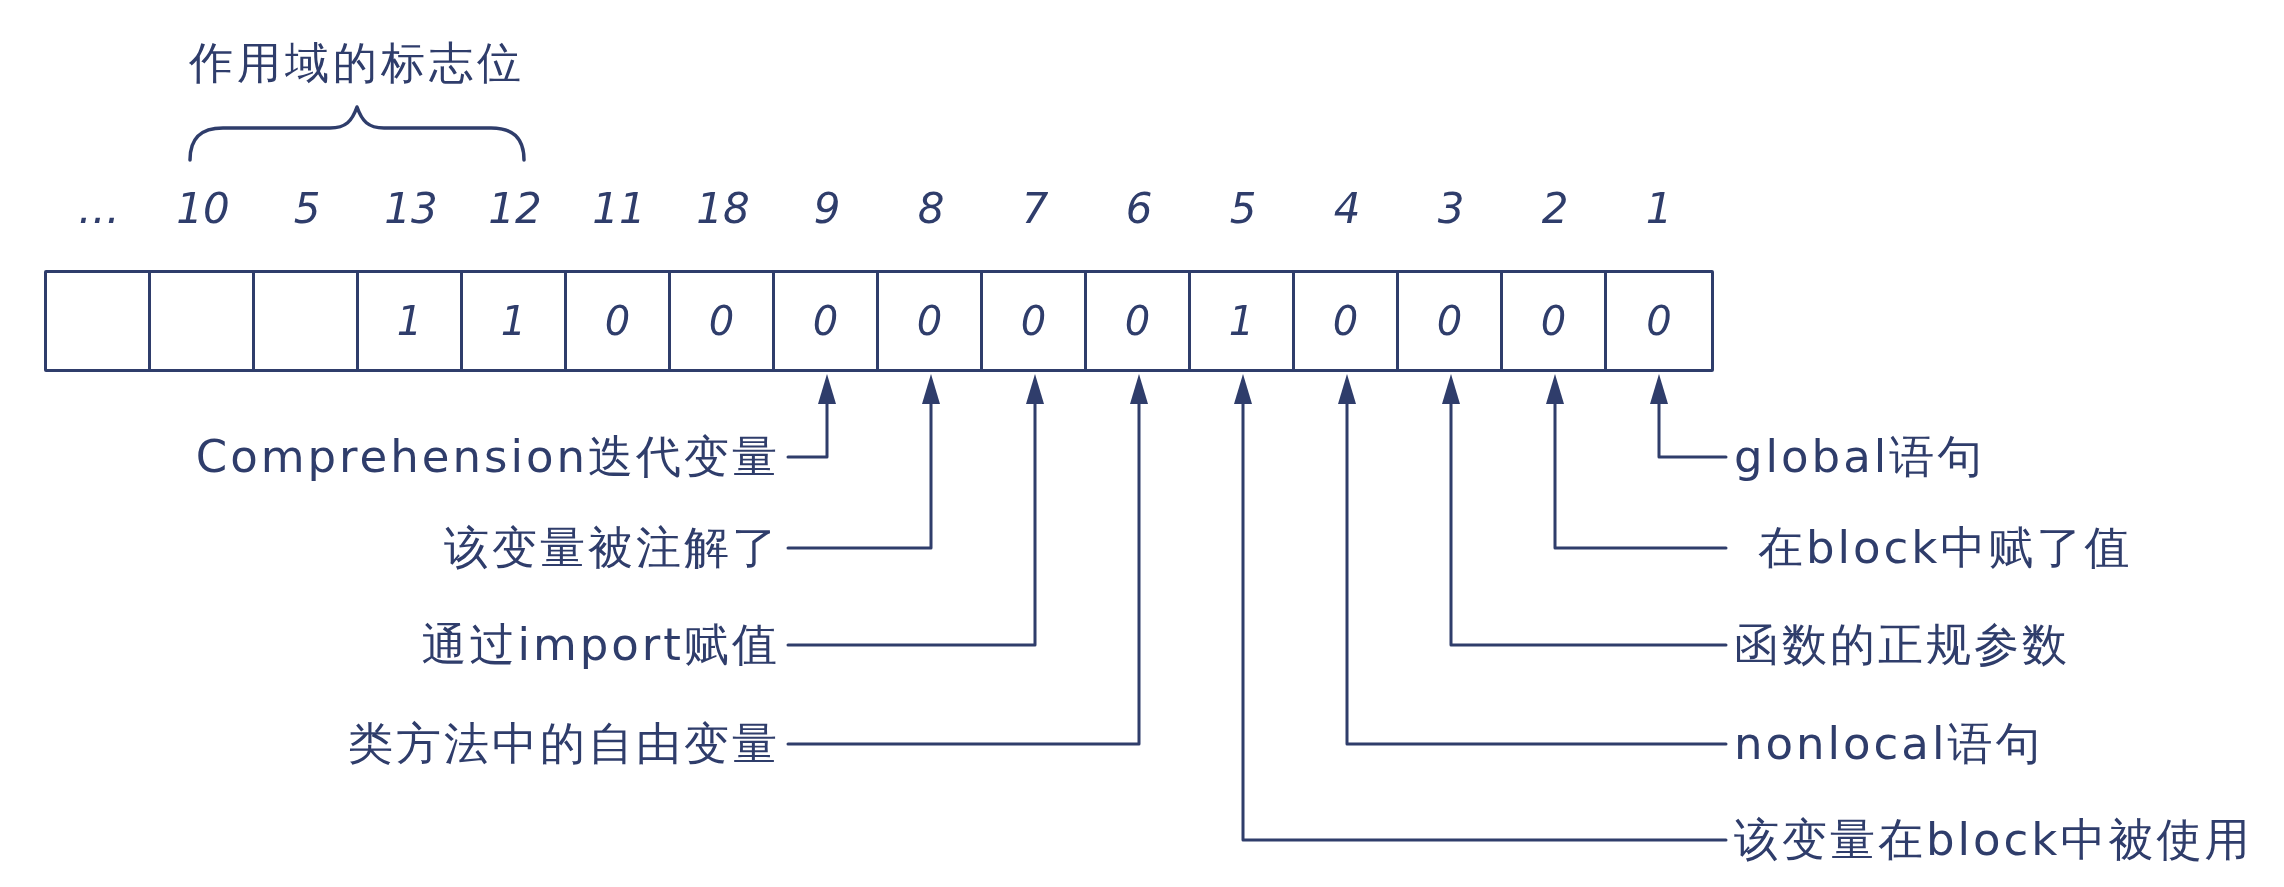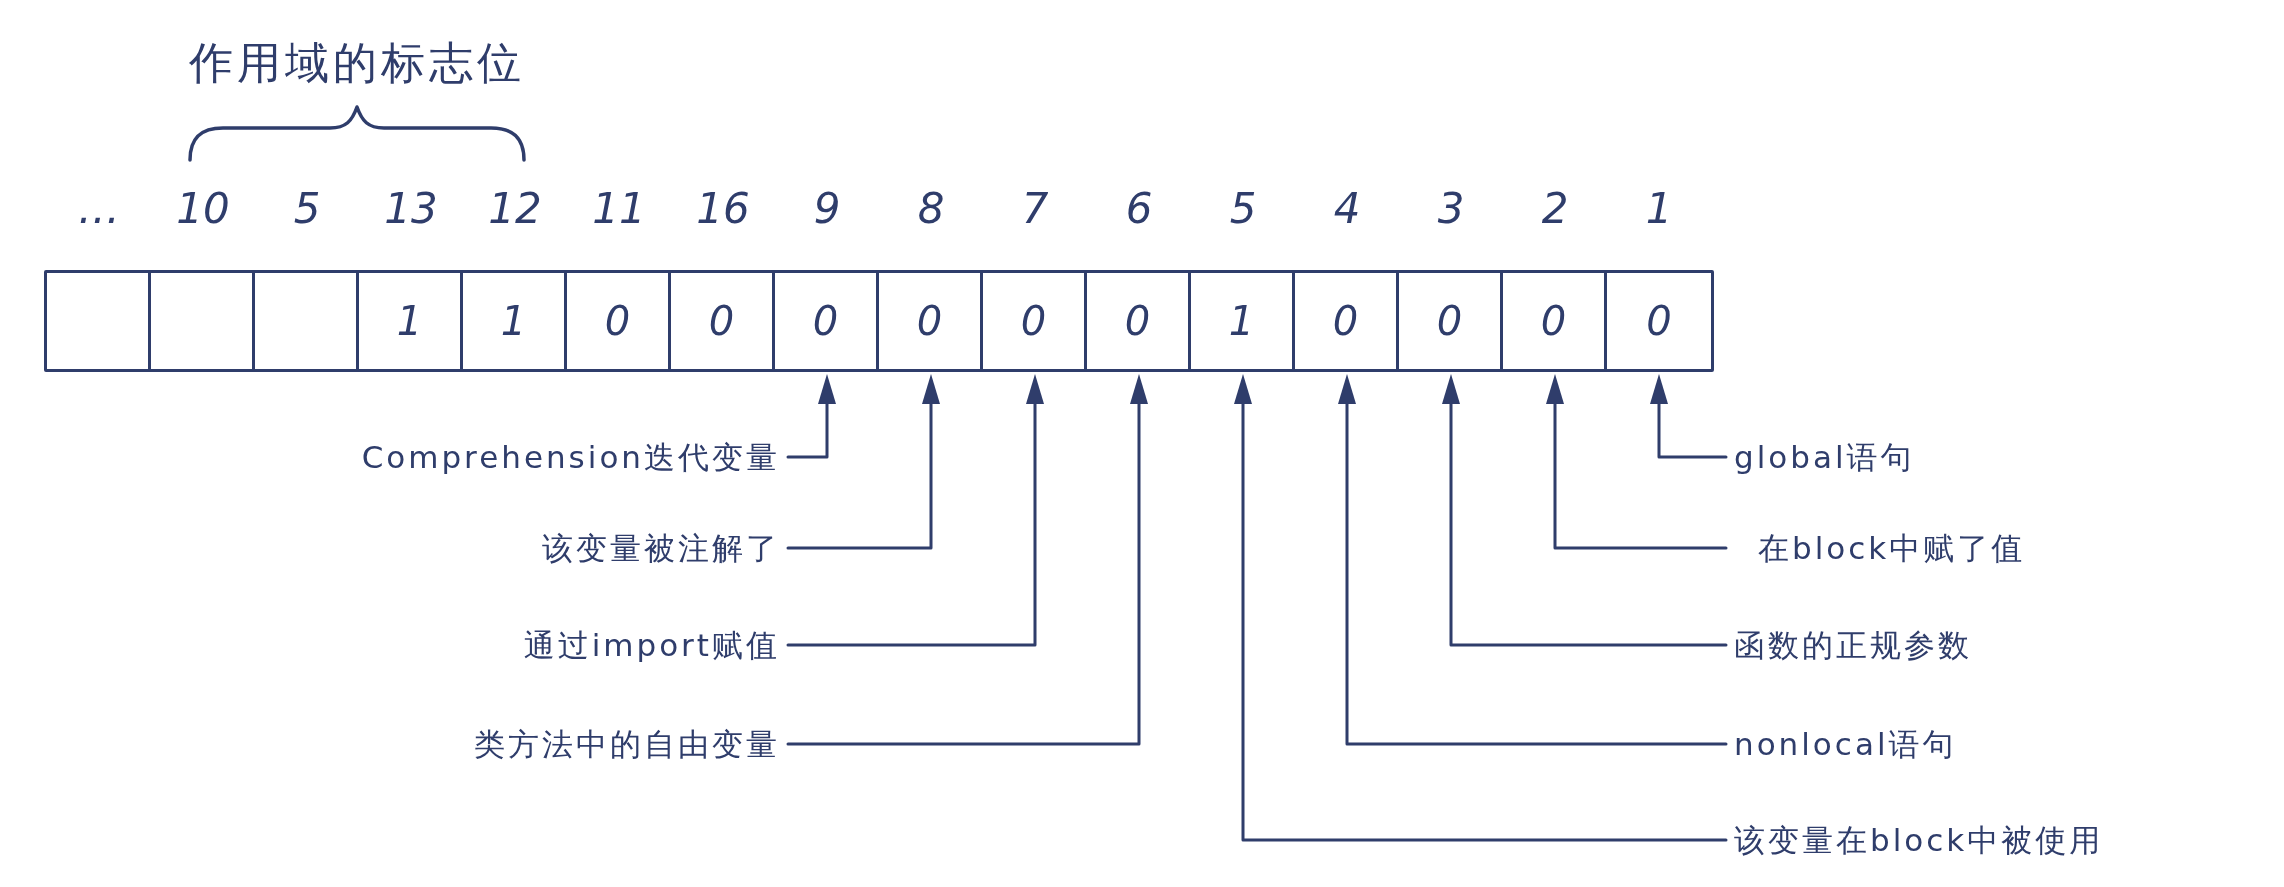--- a/index.html
+++ b/index.html
@@ -33,21 +33,21 @@
     border: 3px solid #2F3D6B; background: #ffffff; border-radius: 2px;
   }
   .cell {
     width: 104px; height: 96px; border-right: 3px solid #2F3D6B;
     display: flex; align-items: center; justify-content: center;
     font-size: 40px; font-style: italic;
   }
   .cell:last-child { border-right: none; }
 
   .callout {
-    position: absolute; font-size: 31px; line-height: 48px;
+    position: absolute; font-size: 45px; line-height: 48px;
     white-space: nowrap; letter-spacing: 3px;
   }
   .callout.left { right: 1504px; text-align: right; }
   .callout.right { left: 1734px; text-align: left; }
   .c1 { top: 433px; } .c2 { top: 524px; margin-left: 24px; } .c3 { top: 621px; }
   .c4 { top: 720px; } .c5 { top: 816px; }
 </style>
 </head>
 <body>
 
@@ -98,21 +98,21 @@
 
   <div class="top-label">作用域的标志位</div>
 
   <div class="bit-labels">
     <span>…</span>
     <span>10</span>
     <span>5</span>
     <span>13</span>
     <span>12</span>
     <span>11</span>
-    <span>16</span>
+    <span>18</span>
     <span>9</span>
     <span>8</span>
     <span>7</span>
     <span>6</span>
     <span>5</span>
     <span>4</span>
     <span>3</span>
     <span>2</span>
     <span>1</span>
   </div>

